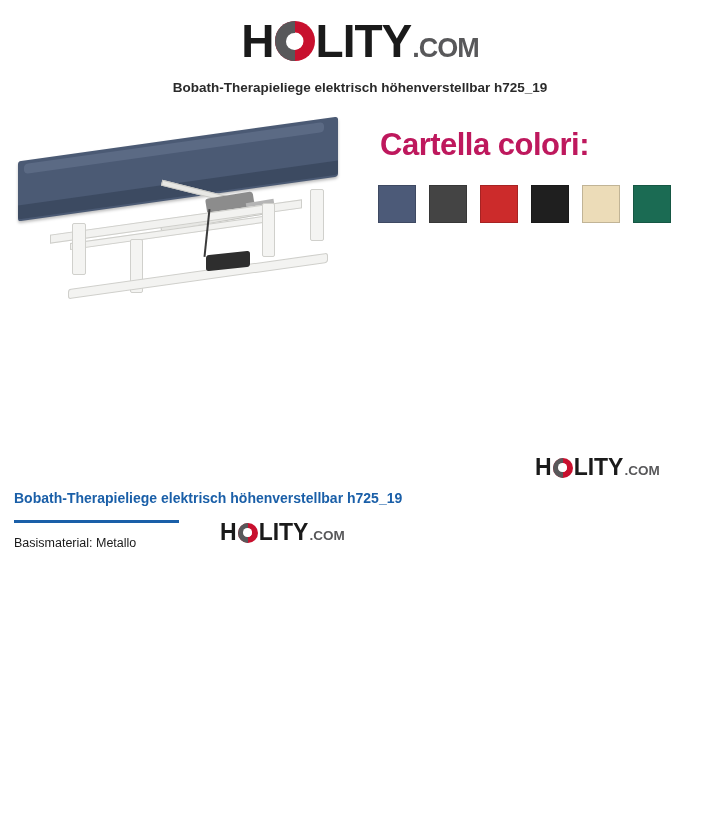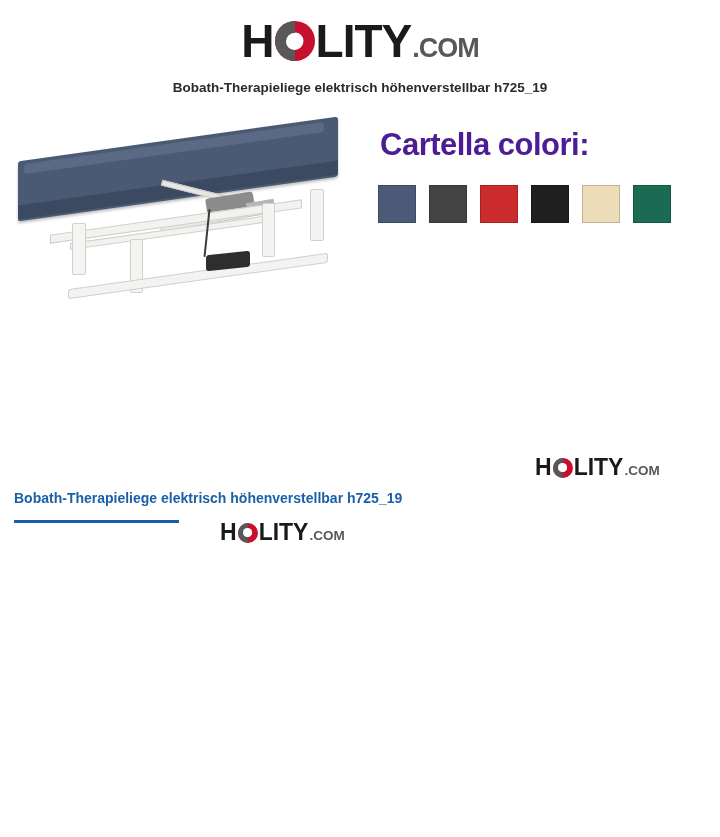--- a/index.html
+++ b/index.html
@@ -228,21 +228,21 @@
   
   .color-panel {
     position: absolute;
     left: 378px;
     top: 6px;
     width: 330px;
   }
   .color-panel-title {
     font-size: 31px;
     font-weight: bold;
-    color: #4c1d95;
+    color: #be185d;
     letter-spacing: -0.5px;
     margin: 0 0 22px 2px;
   }
   .swatches {
     display: flex;
     gap: 13px;
   }
   .swatch {
     width: 38px;
     height: 38px;
@@ -365,15 +365,16 @@
         <span class="half"></span>
       </span>
       <span class="lity-part">LITY</span>
       <span class="dotcom">.COM</span>
     </div>
   </div>
 
   <div class="info">
     <div class="product-title">Bobath-Therapieliege elektrisch höhenverstellbar h725_19</div>
     <div class="title-rule"></div>
+    <p class="spec">Basismaterial: Metallo</p>
   </div>
 
 </div>
 
 </body></html>

